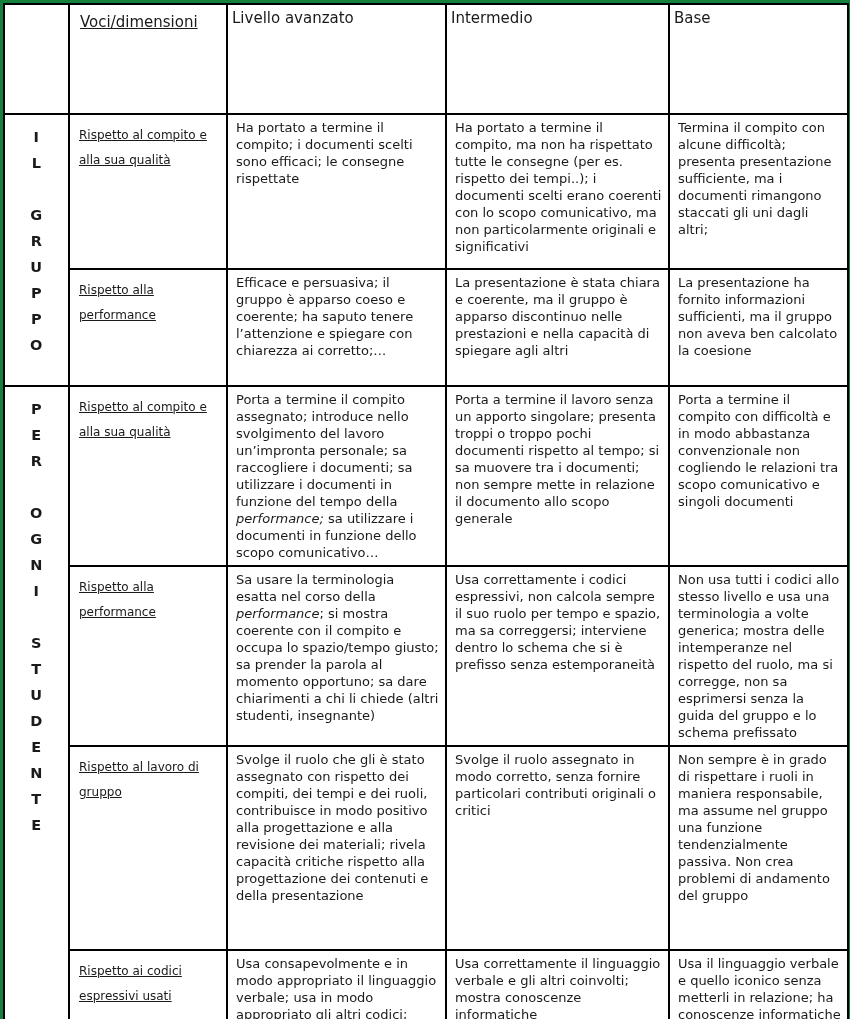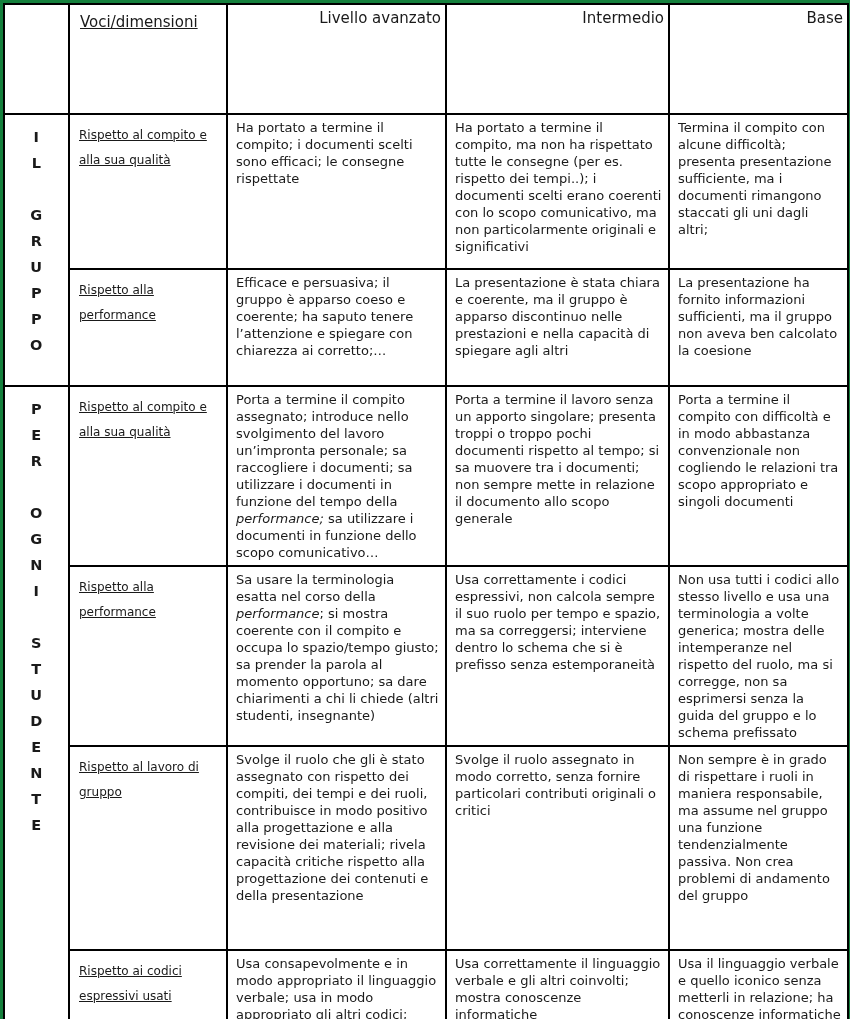--- a/index.html
+++ b/index.html
@@ -31,21 +31,21 @@
   }
   
   td.corner-cell { background: #ffffff; }
   td.voci-header-cell {
     padding: 8px 6px 2px 10px;
     font-size: 15px;
   }
   td.voci-header-cell .u { text-decoration: underline; }
   td.level-header-cell {
     vertical-align: middle;
-    text-align: right;
+    text-align: left;
     font-size: 15px;
     padding: 4px;
   }
   
   td.group-cell {
     font-weight: bold;
     font-size: 14.5px;
     text-align: center;
     vertical-align: top;
     white-space: pre-line;
@@ -134,21 +134,21 @@
 D
 E
 N
 T
 E</td>
       <td class="voce-cell">
         <span>Rispetto al compito e alla sua qualità</span>
       </td>
       <td class="desc-cell">Porta a termine il compito assegnato; introduce nello svolgimento del lavoro un’impronta personale; sa raccogliere i documenti; sa utilizzare i  documenti in funzione del tempo della <i>performance;</i> sa utilizzare i documenti in funzione dello scopo comunicativo…</td>
       <td class="desc-cell">Porta a termine il lavoro senza un apporto singolare; presenta troppi o troppo pochi documenti rispetto al tempo; si sa muovere tra i documenti; non sempre mette in relazione il documento allo scopo generale</td>
-      <td class="desc-cell">Porta a termine il compito con difficoltà e in modo abbastanza convenzionale non cogliendo le relazioni tra scopo appropriato e singoli documenti</td>
+      <td class="desc-cell">Porta a termine il compito con difficoltà e in modo abbastanza convenzionale non cogliendo le relazioni tra scopo comunicativo e singoli documenti</td>
     </tr>
     <tr style="height:174px">
       <td class="voce-cell">
         <span>Rispetto alla performance</span>
       </td>
       <td class="desc-cell">Sa usare la terminologia esatta nel corso della <i>performance</i>; si mostra coerente con il compito e occupa lo spazio/tempo giusto; sa prender la parola al momento opportuno; sa dare chiarimenti a chi li chiede (altri studenti, insegnante)</td>
       <td class="desc-cell">Usa correttamente i codici espressivi, non calcola sempre il suo ruolo per tempo e spazio, ma sa correggersi; interviene dentro lo schema che si è prefisso senza estemporaneità</td>
       <td class="desc-cell">Non usa tutti i codici allo stesso livello e usa una terminologia a volte generica; mostra delle intemperanze nel rispetto del ruolo, ma si corregge, non sa esprimersi senza la guida del gruppo e lo schema prefissato</td>
     </tr>
     <tr style="height:204px">

